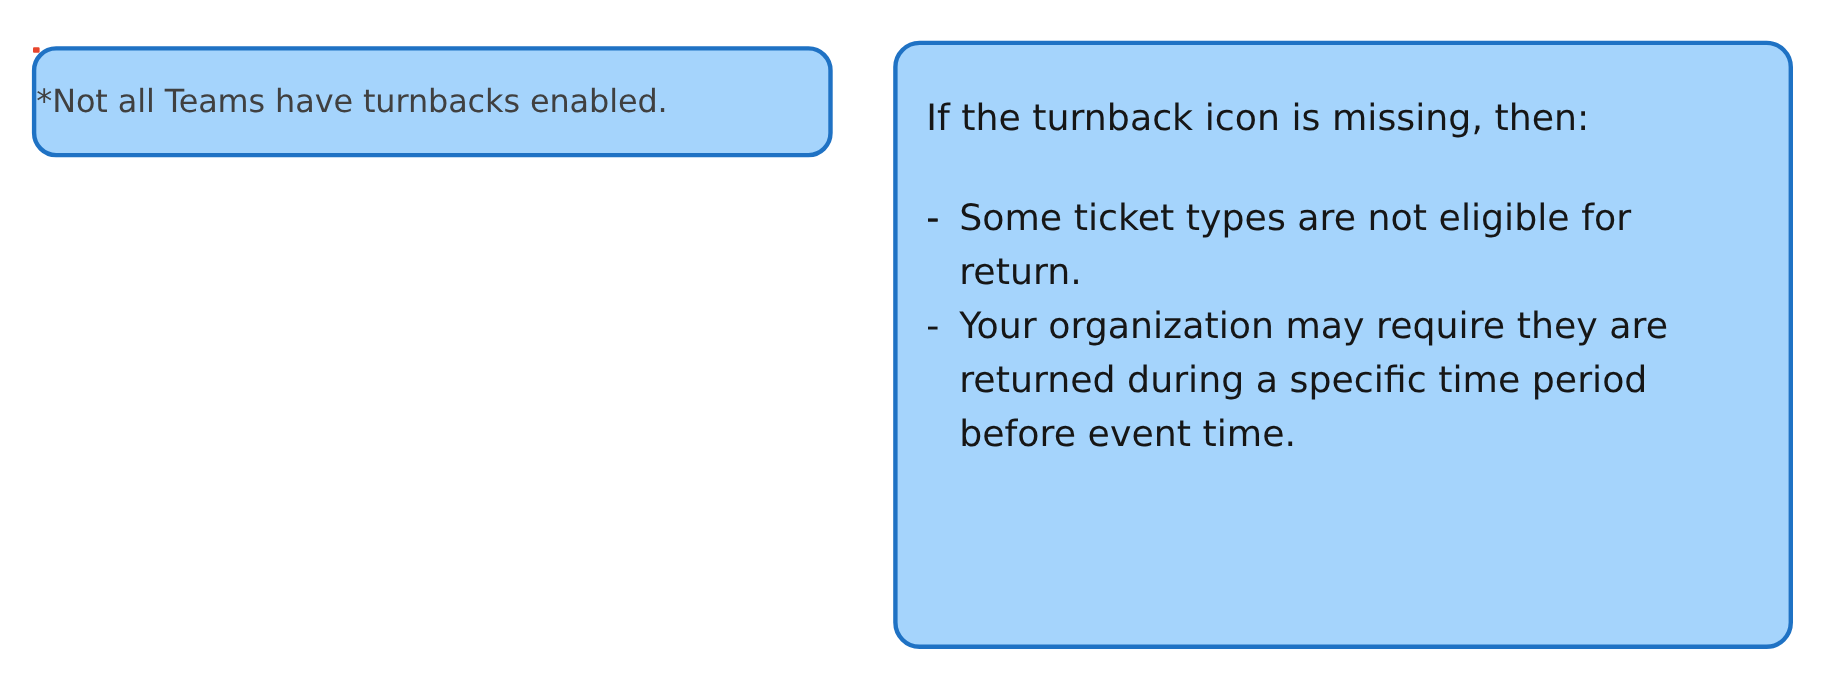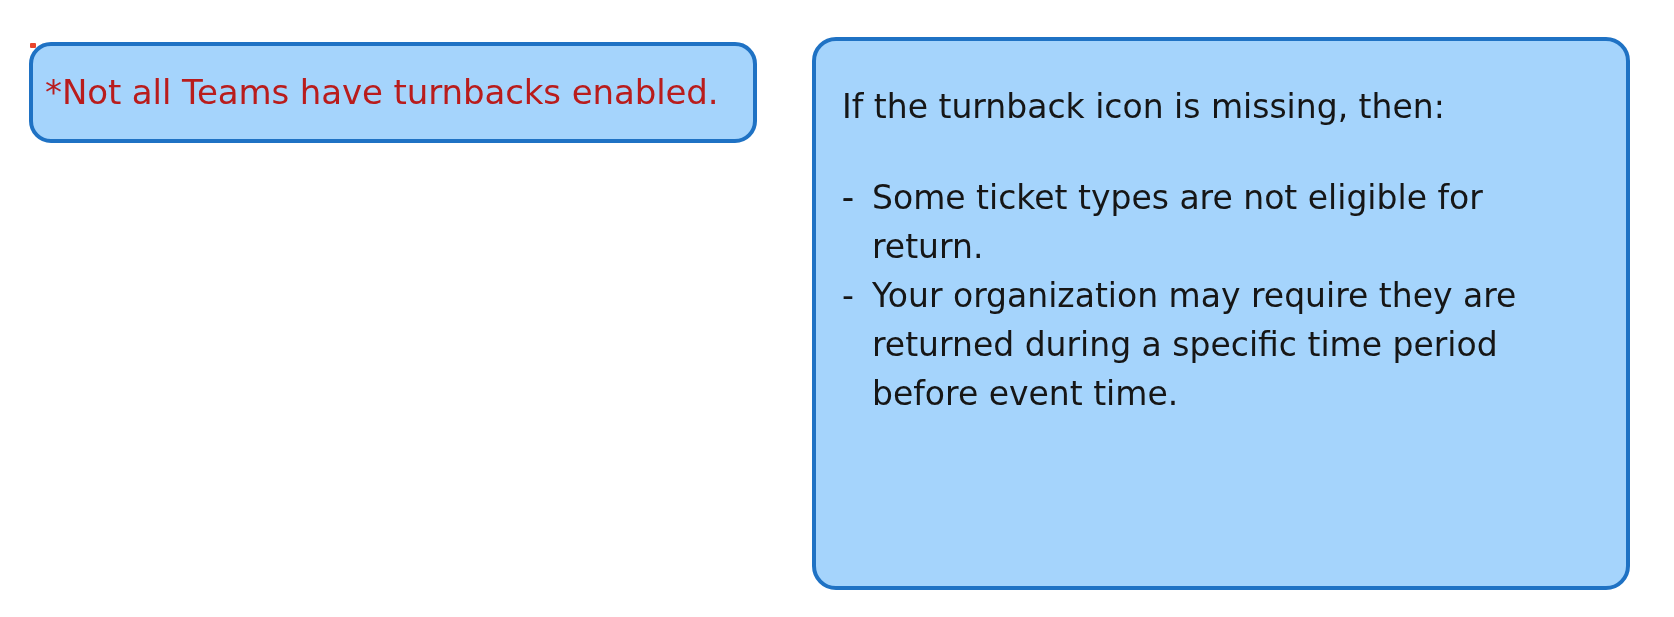--- a/index.html
+++ b/index.html
@@ -35,26 +35,26 @@
   .note-box {
     left: 29px;
     top: 42px;
     width: 728px;
     height: 101px;
     border-radius: 22px;
     display: flex;
     align-items: center;
   }
   .note-text {
-    font-size: 34px;
+    font-size: 29px;
     line-height: 1.15;
     letter-spacing: -0.1px;
     white-space: nowrap;
-    padding-left: 12px;
-    color: #b91c1c;
+    padding-left: 0;
+    color: #404040;
   }
 
   
   .corner-artifact {
     position: absolute;
     left: 30px;
     top: 43px;
     width: 6px;
     height: 5px;
     background: #e8452c;

